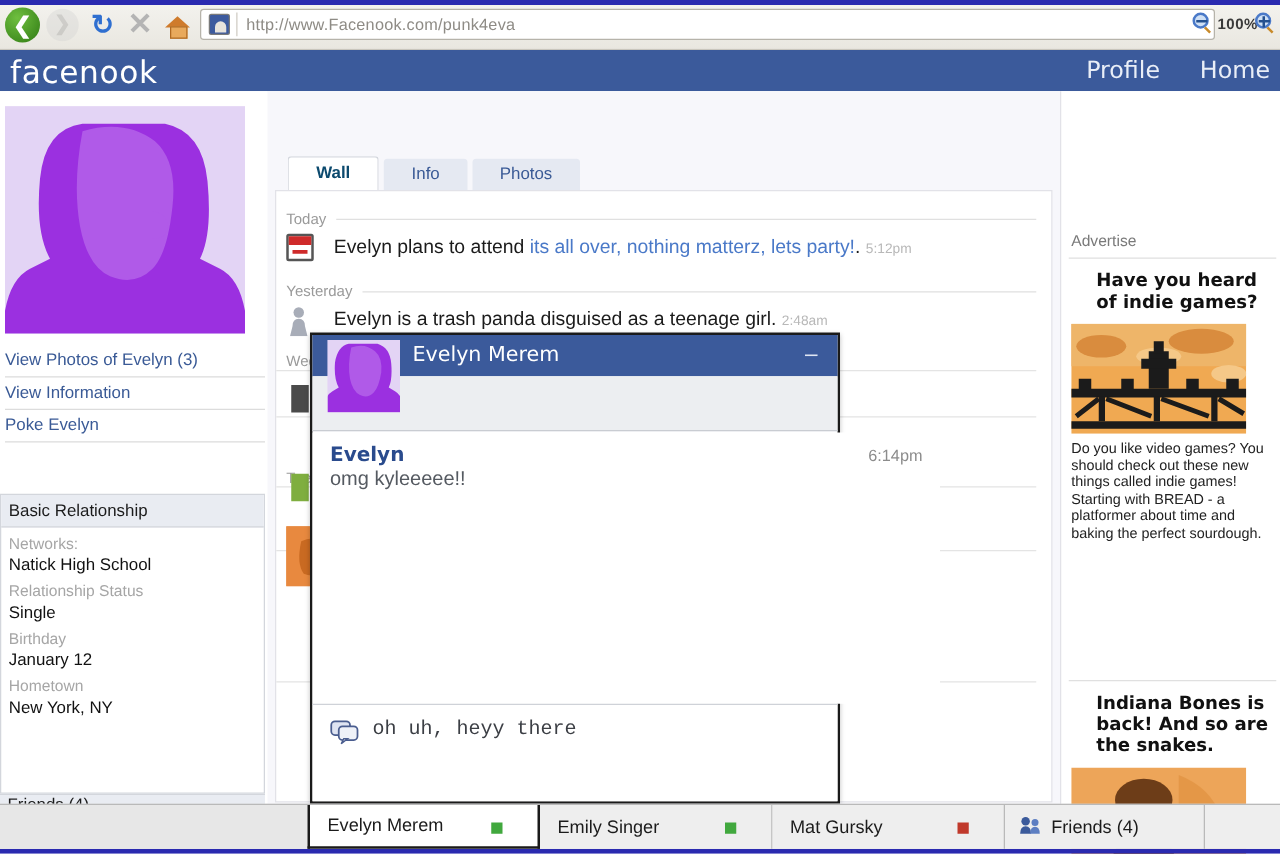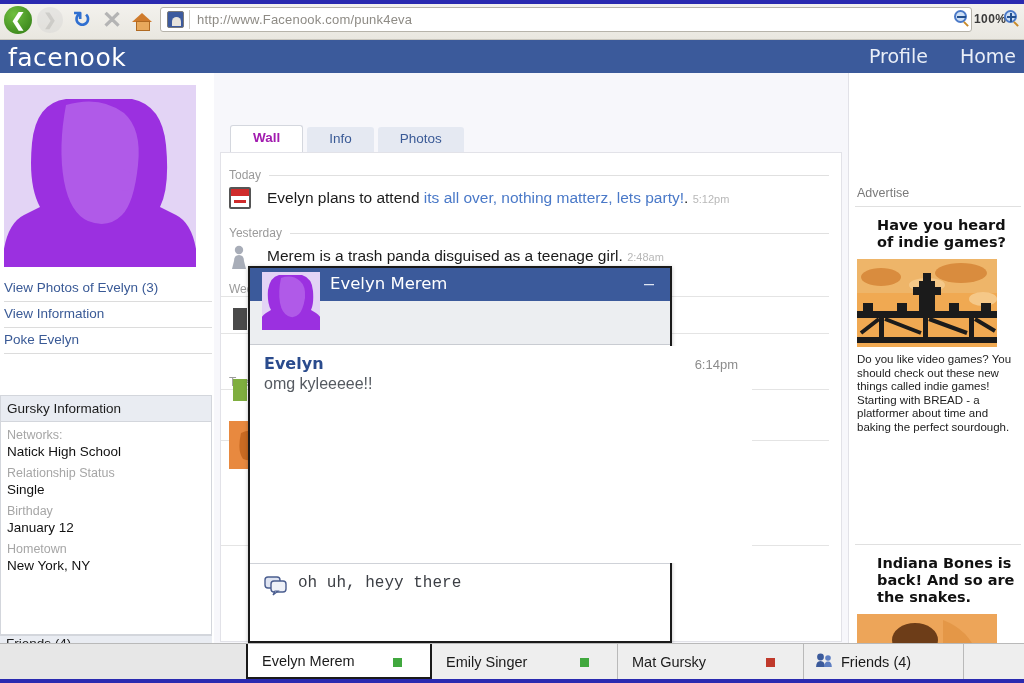--- a/index.html
+++ b/index.html
@@ -168,21 +168,21 @@
   #tabs{
     position:absolute; left:16px; top:52px; height:27px;
     display:flex; align-items:flex-end;
   }
   .tab{
     height:25px; padding:4px 22px 0 22px; font-size:13.5px;
     background:#e5e9f2; color:#3a5a96; margin-right:4px;
     border-radius:3px 3px 0 0;
   }
   .tab.active{
-    background:#ffffff; color:#a21caf; font-weight:bold; height:27px;
+    background:#ffffff; color:#0c4a6e; font-weight:bold; height:27px;
     border:1px solid #d4d7de; border-bottom:none;
   }
   #wall{
     position:absolute; left:6px; top:79px; width:622px; height:490px;
     background:#ffffff; border:1px solid #e2e2e8;
   }
   .day-row{
     position:absolute; left:8px; width:600px; height:16px;
     display:flex; align-items:center;
   }
@@ -369,21 +369,21 @@
         <path d="M62 20 q34 -10 58 8 q18 16 14 52 q-4 38 -16 50 q-14 14 -34 6 q-18 -8 -24 -40 q-6 -34 2 -76 z" fill="#b05ae8"></path>
         <path d="M118 84 q12 2 12 12 q0 10 -12 10 z" fill="#b05ae8"></path>
       </svg>
     </div>
 
     <div class="side-link" id="link-photos">View Photos of Evelyn (3)</div>
     <div class="side-link" id="link-poke">Poke Evelyn</div>
     <div class="side-link" id="link-info">View Information</div>
 
     <div id="basic-info-box">
-      <div id="basic-info-header">Gursky Information</div>
+      <div id="basic-info-header">Basic Relationship</div>
 
       <div class="info-row">
         <div class="info-label">Networks:</div>
         <div class="info-value">Natick High School</div>
       </div>
       <div class="info-row">
         <div class="info-label">Relationship Status</div>
         <div class="info-value">Single</div>
       </div>
       <div class="info-row">
@@ -429,21 +429,21 @@
         <div class="day-rule"></div>
       </div>
 
       <div class="post" style="top:92px;">
         <div class="post-icon">
           <svg id="icon-person" viewBox="0 0 20 24">
               <circle cx="10" cy="5" r="4.2" fill="#a8adb8"></circle>
               <path d="M10 10 q5 0 5 6 l2 8 H3 l2 -8 q0 -6 5 -6z" fill="#a8adb8"></path>
             </svg>
         </div>
-        <div class="post-text"><span>Merem is a trash panda disguised as a teenage girl.</span> <span class="post-time">2:48am</span></div>
+        <div class="post-text"><span>Evelyn is a trash panda disguised as a teenage girl.</span> <span class="post-time">2:48am</span></div>
       </div>
 
       <div class="hidden-day" style="top:129px;">Wedn</div>
       <div class="hidden-rule" style="top:143px;"></div>
       <div class="hidden-rule" style="top:180px;"></div>
       <div class="hidden-day" style="top:222px;">Tues</div>
       <div class="hidden-rule" style="top:236px;"></div>
       <div class="hidden-rule" style="top:287px;"></div>
       <div class="hidden-rule" style="top:392px;"></div>
 

